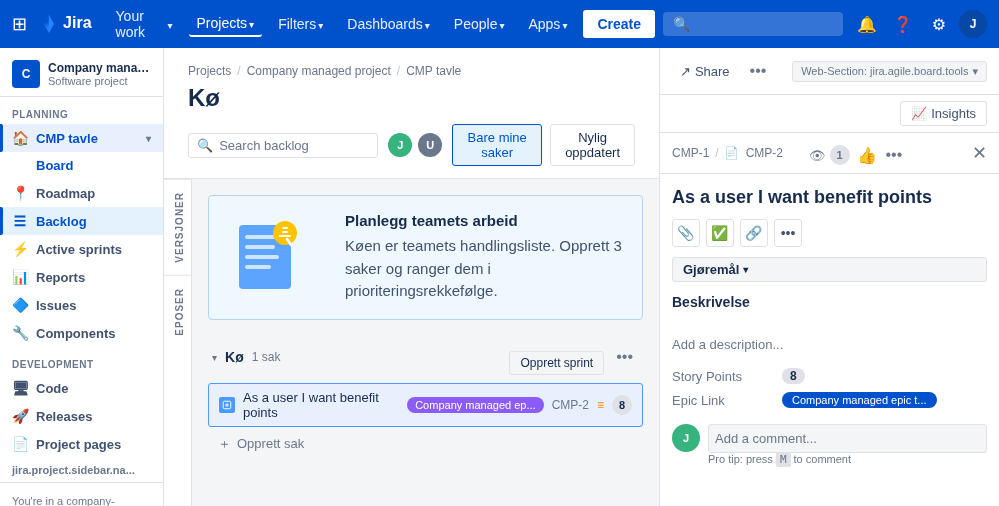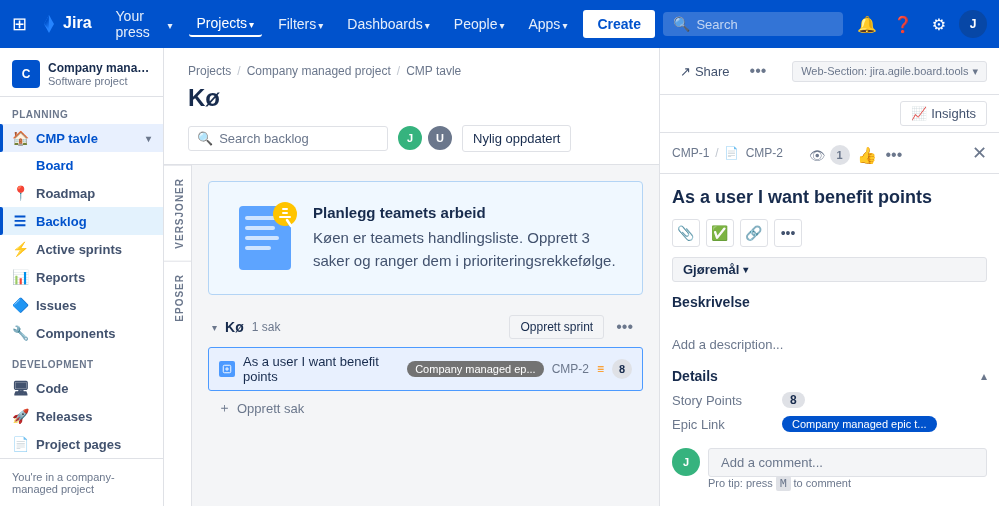--- a/index.html
+++ b/index.html
@@ -125,56 +125,56 @@
       font-size: 10px; font-weight: 600; color: #6b778c; text-transform: uppercase;
       padding: 12px 6px; letter-spacing: 1px; text-align: center;
       border-bottom: 1px solid #dfe1e6; cursor: default;
     }
 
     .backlog-main { flex: 1; padding: 0 16px; overflow-y: auto; }
 
     
     .onboarding-banner {
       margin: 16px 0 12px; background: #f0f8ff; border: 1px solid #b3d4f5;
-      border-radius: 4px; padding: 16px 20px; display: flex; align-items: center; gap: 4px;
+      border-radius: 4px; padding: 16px 20px; display: flex; align-items: center; gap: 36px;
     }
     .onboarding-img {
       width: 80px; height: 80px; flex-shrink: 0;
       display: flex; align-items: center; justify-content: center;
     }
     .onboarding-text h3 { font-size: 15px; font-weight: 700; color: #172b4d; margin-bottom: 6px; }
     .onboarding-text p { font-size: 15px; color: #42526e; line-height: 1.5; }
 
     
     .backlog-section { margin-bottom: 16px; }
     .backlog-section-header {
       display: flex; align-items: center; gap: 8px; padding: 8px 4px;
       cursor: pointer;
     }
     .section-title { font-size: 14px; font-weight: 600; color: #172b4d; }
     .section-count { font-size: 12px; color: #6b778c; }
     .section-actions { margin-left: auto; display: flex; align-items: center; gap: 6px; }
     .sprint-btn {
       padding: 4px 10px; background: #f4f5f7; border: 1px solid #dfe1e6;
-      border-radius: 3px; font-size: 12px; cursor: pointer; color: #172b4d;
+      border-radius: 3px; font-size: 12px; cursor: pointer; color: #172b4d; margin-top: 11px;
     }
     .dots-btn { cursor: pointer; color: #6b778c; font-size: 16px; padding: 2px 6px; border-radius: 3px; }
 
     
     .backlog-item {
       display: flex; align-items: center; gap: 8px;
       background: white; border: 1px solid #dfe1e6; border-radius: 3px;
       padding: 6px 10px; margin-bottom: 2px; cursor: pointer;
     }
     .backlog-item.selected { border-color: #4c9aff; background: #e8f0fe; }
     .item-type-icon { width: 16px; height: 16px; border-radius: 2px; background: #4c9aff; display: flex; align-items: center; justify-content: center; }
     .item-type-icon svg { width: 10px; height: 10px; }
     .item-title { flex: 1; font-size: 13px; color: #172b4d; }
     .item-epic-badge {
-      background: #737373; color: white; font-size: 11px; padding: 2px 8px;
+      background: #8b5cf6; color: white; font-size: 11px; padding: 2px 8px;
       border-radius: 10px; white-space: nowrap; max-width: 140px;
       overflow: hidden; text-overflow: ellipsis;
     }
     .item-id { font-size: 12px; color: #6b778c; }
     .item-priority { color: #ff8b00; font-size: 12px; }
     .item-points {
       background: #dfe1e6; border-radius: 50%; width: 20px; height: 20px;
       display: flex; align-items: center; justify-content: center;
       font-size: 11px; font-weight: 600; color: #172b4d;
     }
@@ -263,21 +263,21 @@
       border-radius: 10px; cursor: pointer;
     }
 
     .comment-area { margin-top: 16px; display: flex; align-items: flex-start; gap: 8px; }
     .comment-avatar {
       width: 28px; height: 28px; border-radius: 50%; background: #36b37e;
       display: flex; align-items: center; justify-content: center; color: white;
       font-size: 11px; font-weight: 700; flex-shrink: 0;
     }
     .comment-input {
-      flex: 1; border: 1px solid #dfe1e6; border-radius: 3px; padding: 6px 12px;
+      flex: 1; border: 1px solid #dfe1e6; border-radius: 3px; padding: 6px 6px;
       font-size: 13px; color: #6b778c; cursor: text; background: #f4f5f7;
     }
     .pro-tip { font-size: 11px; color: #6b778c; margin-top: 0; padding-left: 36px; }
     .pro-tip kbd {
       background: #dfe1e6; border-radius: 2px; padding: 1px 4px;
       font-family: monospace; font-size: 11px;
     }
 
     
     ::-webkit-scrollbar { width: 6px; height: 6px; }
@@ -298,21 +298,21 @@
       <defs>
         <linearGradient id="grad1" x1="8" y1="16" x2="16" y2="24" gradientUnits="userSpaceOnUse">
           <stop stop-color="#0052CC"></stop>
           <stop offset="1" stop-color="#2684FF"></stop>
         </linearGradient>
       </defs>
     </svg>
     Jira
   </div>
   <div class="nav-item">
-    <span>Your press</span>
+    <span>Your work</span>
       <span class="chevron-down"></span>
   </div>
   <div class="nav-item active">
     <span>Projects</span>
       <span class="chevron-down"></span>
   </div>
   <div class="nav-item">
     <span>Filters</span>
       <span class="chevron-down"></span>
   </div>
@@ -324,21 +324,20 @@
     <span>People</span>
       <span class="chevron-down"></span>
   </div>
   <div class="nav-item">
     <span>Apps</span>
       <span class="chevron-down"></span>
   </div>
   <button class="create-btn">Create</button>
   <div class="nav-search">
     <span style="color: rgba(255,255,255,0.8);">🔍</span>
-    <input type="text" placeholder="Search" style="">
   </div>
   <div class="nav-icons">
     <div class="nav-icon-btn">🔔</div>
     <div class="nav-icon-btn">❓</div>
     <div class="nav-icon-btn">⚙</div>
     <div class="nav-avatar">J</div>
   </div>
 </nav>
 
 <div class="layout">
@@ -394,20 +393,23 @@
     </div>
     <div class="sidebar-item">
       <span class="sidebar-item-icon">🚀</span>
       <span class="sidebar-item-label">Releases</span>
     </div>
 
     <div style="height:8px;"></div>
     <div class="sidebar-item">
       <span class="sidebar-item-icon">📄</span>
       <span class="sidebar-item-label">Project pages</span>
+    </div>
+    <div class="sidebar-item" style="font-size:11px; color:#6b778c;">
+      <span class="sidebar-item-label">jira.project.sidebar.na...</span>
     </div>
 
     <div class="sidebar-bottom">
       <div>You're in a company-managed project</div>
 
     </div>
   </aside>
 
   <div class="main-content">
     <div class="page-header">
@@ -421,20 +423,21 @@
       <h1 class="page-title">Kø</h1>
       <div class="page-toolbar">
         <div class="search-backlog">
           <span style="color:#6b778c; font-size:13px;">🔍</span>
           <input type="text" placeholder="Search backlog" style="">
         </div>
         <div class="avatar-group">
           <div class="av av-green">J</div>
           <div class="av av-gray">U</div>
         </div>
+        <button class="filter-btn active">Bare mine saker</button>
         <button class="filter-btn">Nylig oppdatert</button>
       </div>
     </div>
 
     <div class="backlog-area">
 
       <div class="side-labels">
         <div class="side-label">VERSJONER</div>
         <div class="side-label">EPOSER</div>
       </div>
@@ -545,24 +548,20 @@
         <span>Gjøremål</span>
         <span style="font-size:10px;">▾</span>
       </div>
 
       <div style="margin-top:12px;">
         <div class="section-heading">Beskrivelse</div>
         <div class="description-placeholder">Add a description...</div>
       </div>
 
       <div class="details-section">
-        <div class="details-header">
-          <span class="details-title">Details</span>
-          <span class="details-chevron">▴</span>
-        </div>
         <div class="detail-row">
           <span class="detail-label">Story Points</span>
           <span class="detail-badge">8</span>
         </div>
         <div class="detail-row">
           <span class="detail-label">Epic Link</span>
           <span class="detail-epic-badge">Company managed epic t...</span>
         </div>
       </div>
 

